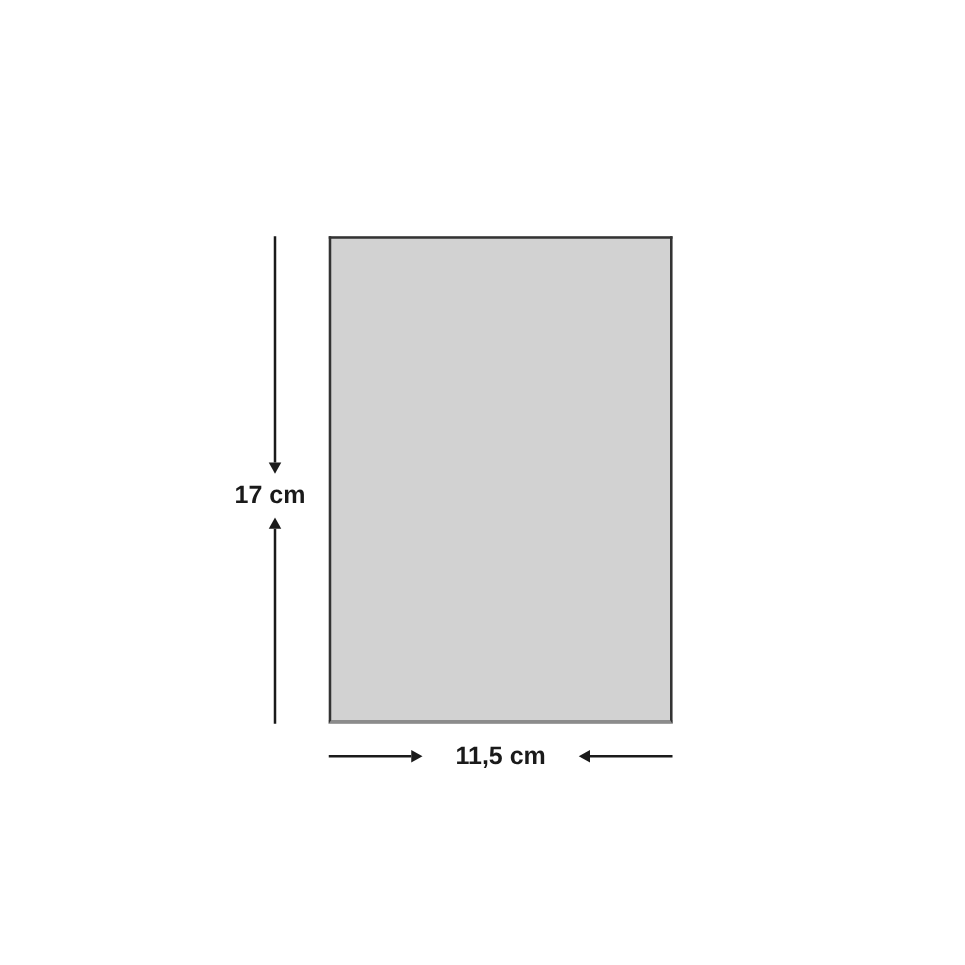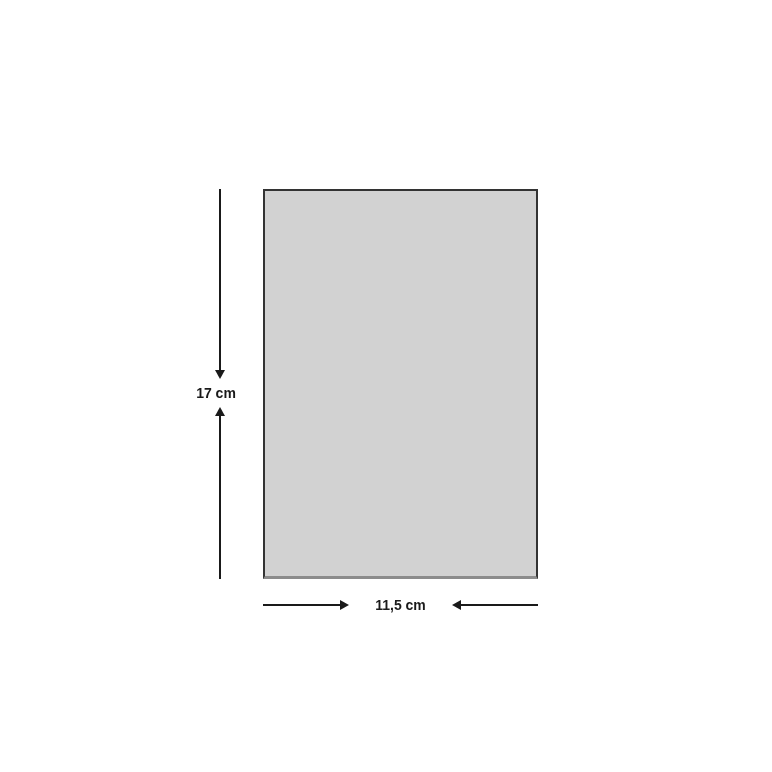--- a/index.html
+++ b/index.html
@@ -52,21 +52,21 @@
     border-top: 9px solid var(--line);
   }
   .tri-up {
     border-left: 5px solid transparent;
     border-right: 5px solid transparent;
     border-bottom: 9px solid var(--line);
   }
   .dim-label {
     color: var(--text);
     font-weight: 700;
-    font-size: 14px;
+    font-size: 20px;
     line-height: 1.15;
     white-space: nowrap;
   }
   .vdim .dim-label { margin: 6px 0; transform: translateX(-4px); }
   
   .hdim {
     position: absolute;
     left: 263px; top: 594px;
     width: 275px; height: 22px;
     display: flex;

